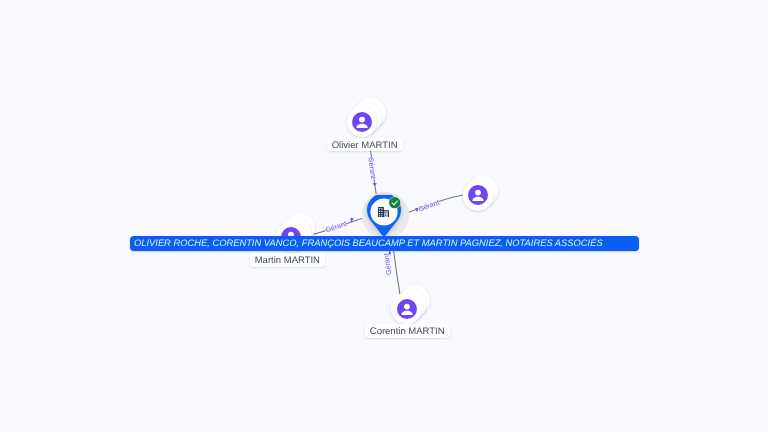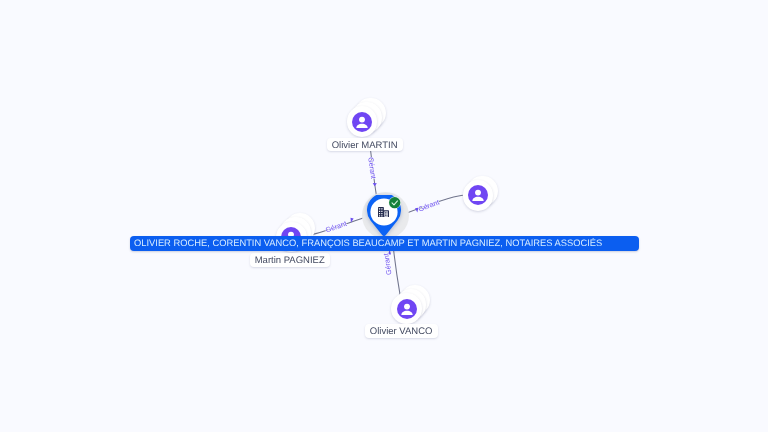--- a/index.html
+++ b/index.html
@@ -13,21 +13,21 @@
   
   .label{position:absolute;background:#ffffff;border-radius:4px;
          font-size:9.5px;color:#434a61;white-space:nowrap;
          line-height:15.4px;height:13.4px;padding:0 5.2px;
          box-shadow:0 1px 2px rgba(70,76,120,.18);}
 
   
   .banner{position:absolute;background:#0b5ef0;color:#d6ecff;border-radius:4px;
           font-size:9.35px;white-space:nowrap;line-height:15px;height:15px;padding:0 4px;
           width:509px;box-sizing:border-box;
-          box-shadow:0 1px 2px rgba(70,76,120,.25);}
+          box-shadow:0 1px 2px rgba(70,76,120,.25);font-style:italic;}
 
   
   .pstack{position:absolute;width:31px;height:31px;}
   .pstack .sheet{position:absolute;width:30.5px;height:30.5px;border-radius:50%;
        background:#ffffff;box-shadow:0 1px 2.5px rgba(60,64,110,.20);}
   .pstack .avatar{position:absolute;width:20px;height:20px;border-radius:50%;
        background:#7046f3;left:5.3px;top:5.3px;}
   .pstack .avatar svg{position:absolute;left:0;top:0;}
 
   
@@ -136,17 +136,17 @@
       <rect x="80" y="72" width="11" height="11" rx="2" fill="#232a4d"></rect>
     </svg>
     <svg class="badge" width="13.4" height="13.4" viewBox="0 0 12 12">
       <circle cx="6" cy="6" r="5.45" fill="#eaf6ee" opacity=".95"></circle>
       <circle cx="6" cy="6" r="5.05" fill="#14803a"></circle>
       <path d="M3.6 6.15 l1.75 1.75 3.15-3.45" stroke="#d8f5e2" stroke-width="0.95" fill="none" stroke-linecap="round" stroke-linejoin="round"></path>
     </svg>
   </div>
 
   <div class="label" style="left:326.5px;top:137.5px">Olivier MARTIN</div>
-  <div class="label" style="left:249.5px;top:253.2px">Martin PAGNIEZ</div>
-  <div class="label" style="left:364.6px;top:324.3px">Olivier VANCO</div>
+  <div class="label" style="left:249.5px;top:253.2px">Martin MARTIN</div>
+  <div class="label" style="left:364.6px;top:324.3px">Corentin MARTIN</div>
 
   <div class="banner" style="left:130px;top:236px">OLIVIER ROCHE, CORENTIN VANCO, FRANÇOIS BEAUCAMP ET MARTIN PAGNIEZ, NOTAIRES ASSOCIÉS</div>
 </div>
 
 </body></html>

